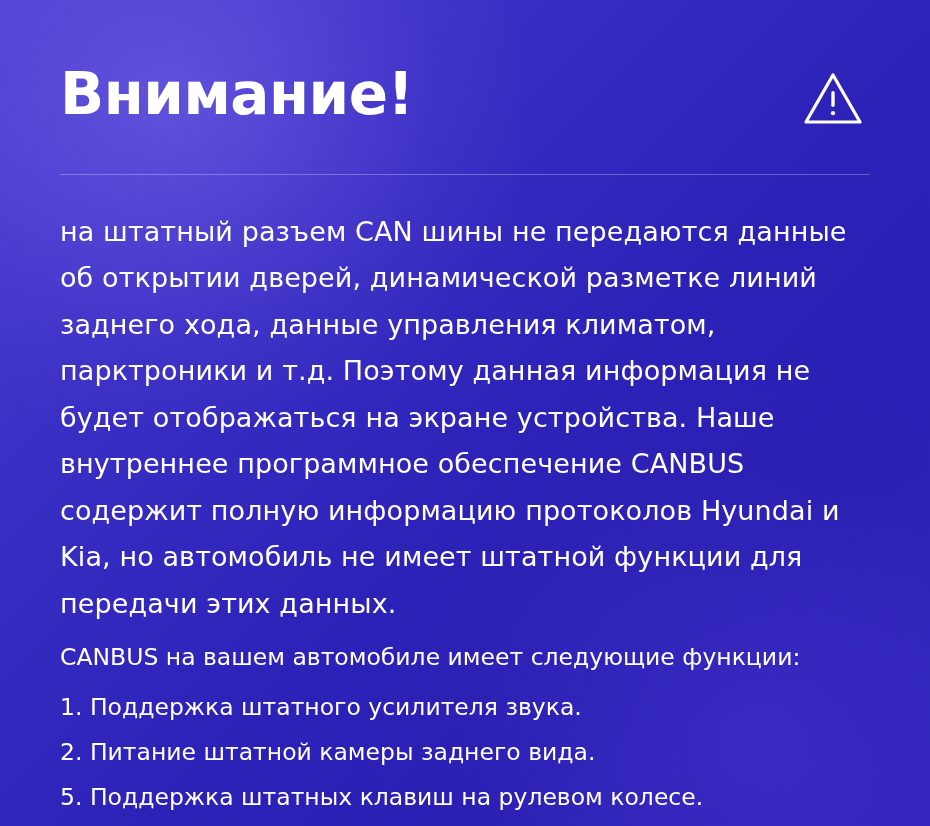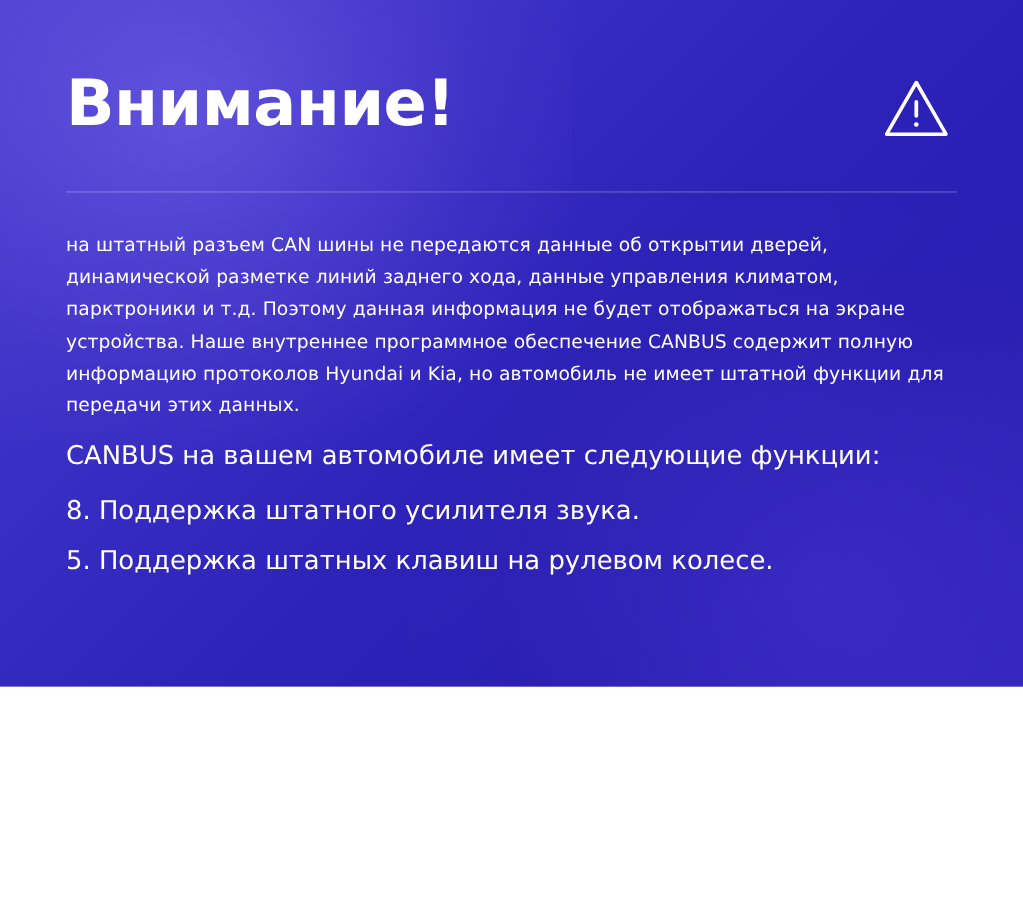--- a/index.html
+++ b/index.html
@@ -8,21 +8,21 @@
   }
   body {
     width: 930px;
     height: 826px;
     overflow: hidden;
     font-family: "DejaVu Sans", sans-serif;
   }
   .poster {
     position: relative;
     width: 930px;
-    height: 624px;
+    height: 826px;
     box-sizing: border-box;
     background: linear-gradient(135deg, #4b3fd0 0%, #3a2fc4 28%, #2d22b8 55%, #2a1fb4 75%, #3326bd 100%);
     background-color: #2f24bb;
     padding: 58px 60px 0 60px;
     color: #ffffff;
     overflow: hidden;
   }
   .poster::before {
     content: "";
     position: absolute;
@@ -69,21 +69,21 @@
   .divider {
     margin-top: 42px;
     height: 1px;
     width: 100%;
     background: rgba(255,255,255,0.28);
   }
   .body-block {
     margin-top: 34px;
   }
   .paragraph {
-    font-size: 17px;
+    font-size: 27px;
     line-height: 1.72;
     letter-spacing: 0.1px;
     margin: 0;
     color: #ffffff;
     font-weight: 500;
   }
   .features {
     margin-top: 12px;
   }
   .features-intro {
@@ -117,19 +117,20 @@
       </span>
     </div>
 
     <div class="divider"></div>
 
     <div class="body-block">
       <p class="paragraph">на штатный разъем CAN шины не передаются данные об открытии дверей, динамической разметке линий заднего хода, данные управления климатом, парктроники и т.д. Поэтому данная информация не будет отображаться на экране устройства. Наше внутреннее программное обеспечение CANBUS содержит полную информацию протоколов Hyundai и Kia, но автомобиль не имеет штатной функции для передачи этих данных.</p>
 
       <div class="features">
         <p class="features-intro">CANBUS на вашем автомобиле имеет следующие функции:</p>
-        <p class="feature-item">8. Поддержка штатного усилителя звука.</p>
+        <p class="feature-item">1. Поддержка штатного усилителя звука.</p>
+        <p class="feature-item">2. Питание штатной камеры заднего вида.</p>
         <p class="feature-item">5. Поддержка штатных клавиш на рулевом колесе.</p>
       </div>
     </div>
 
   </div>
 </div>
 
 </body></html>

